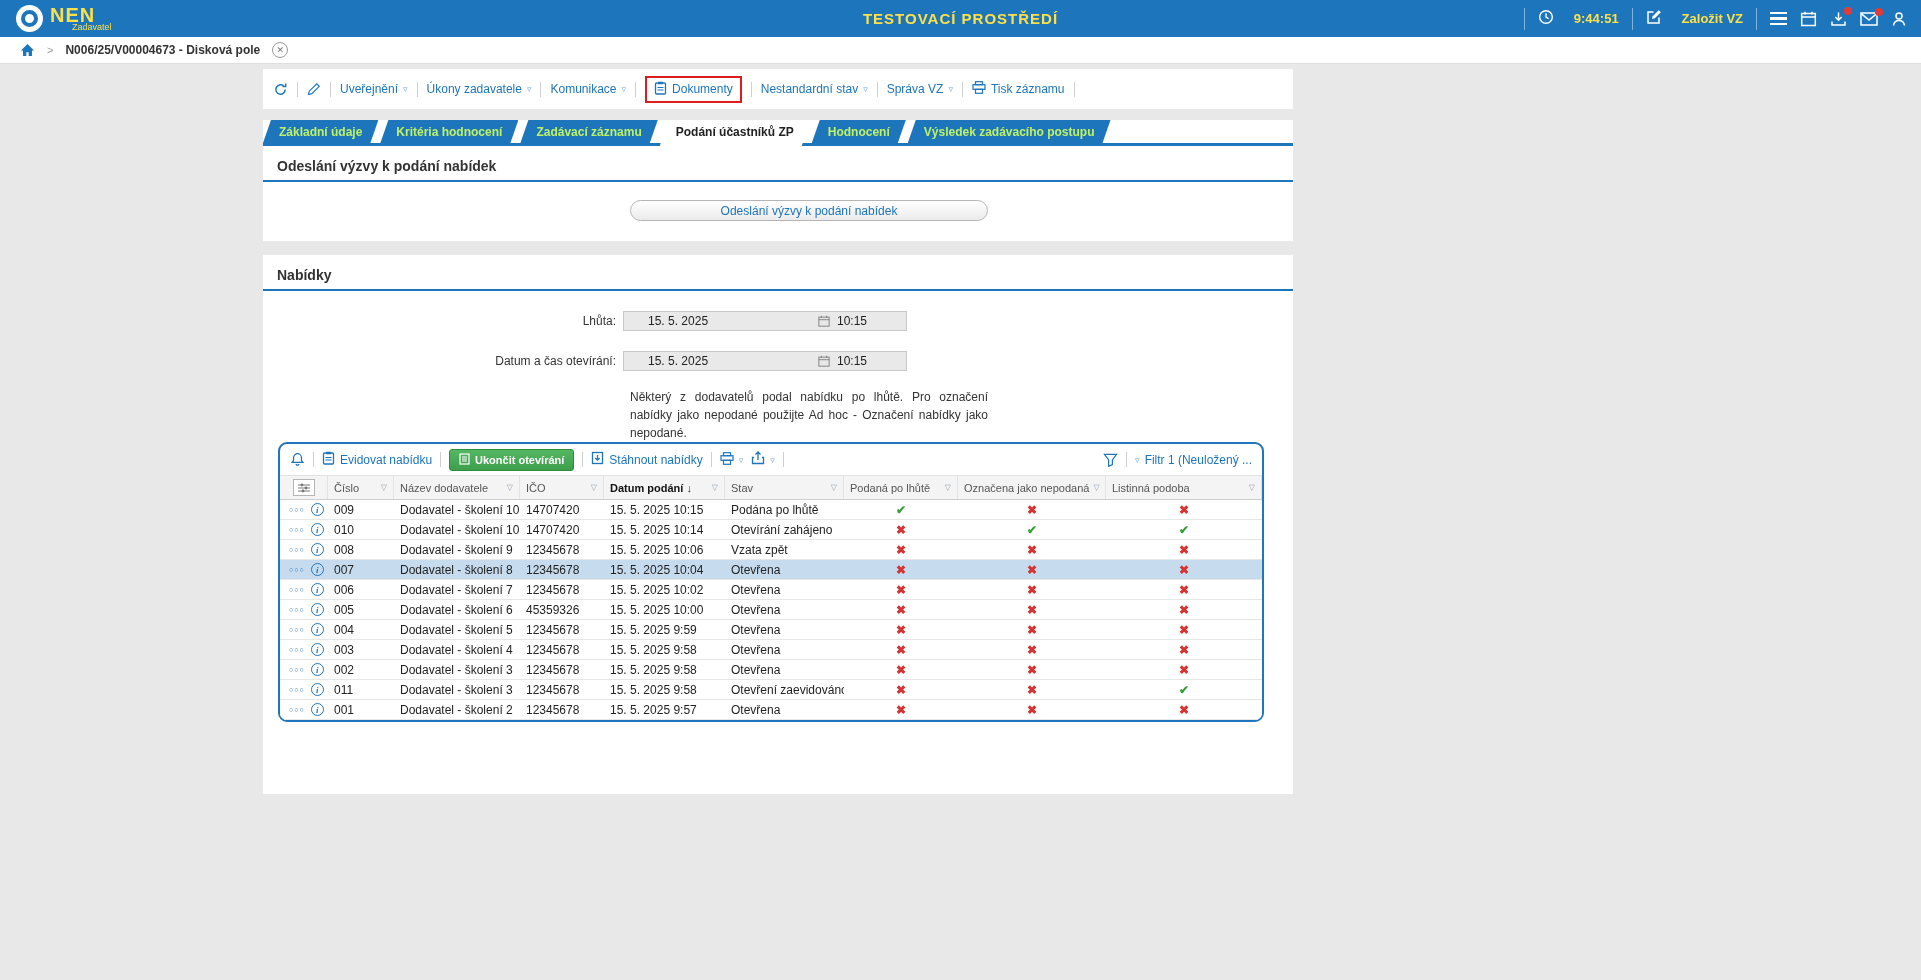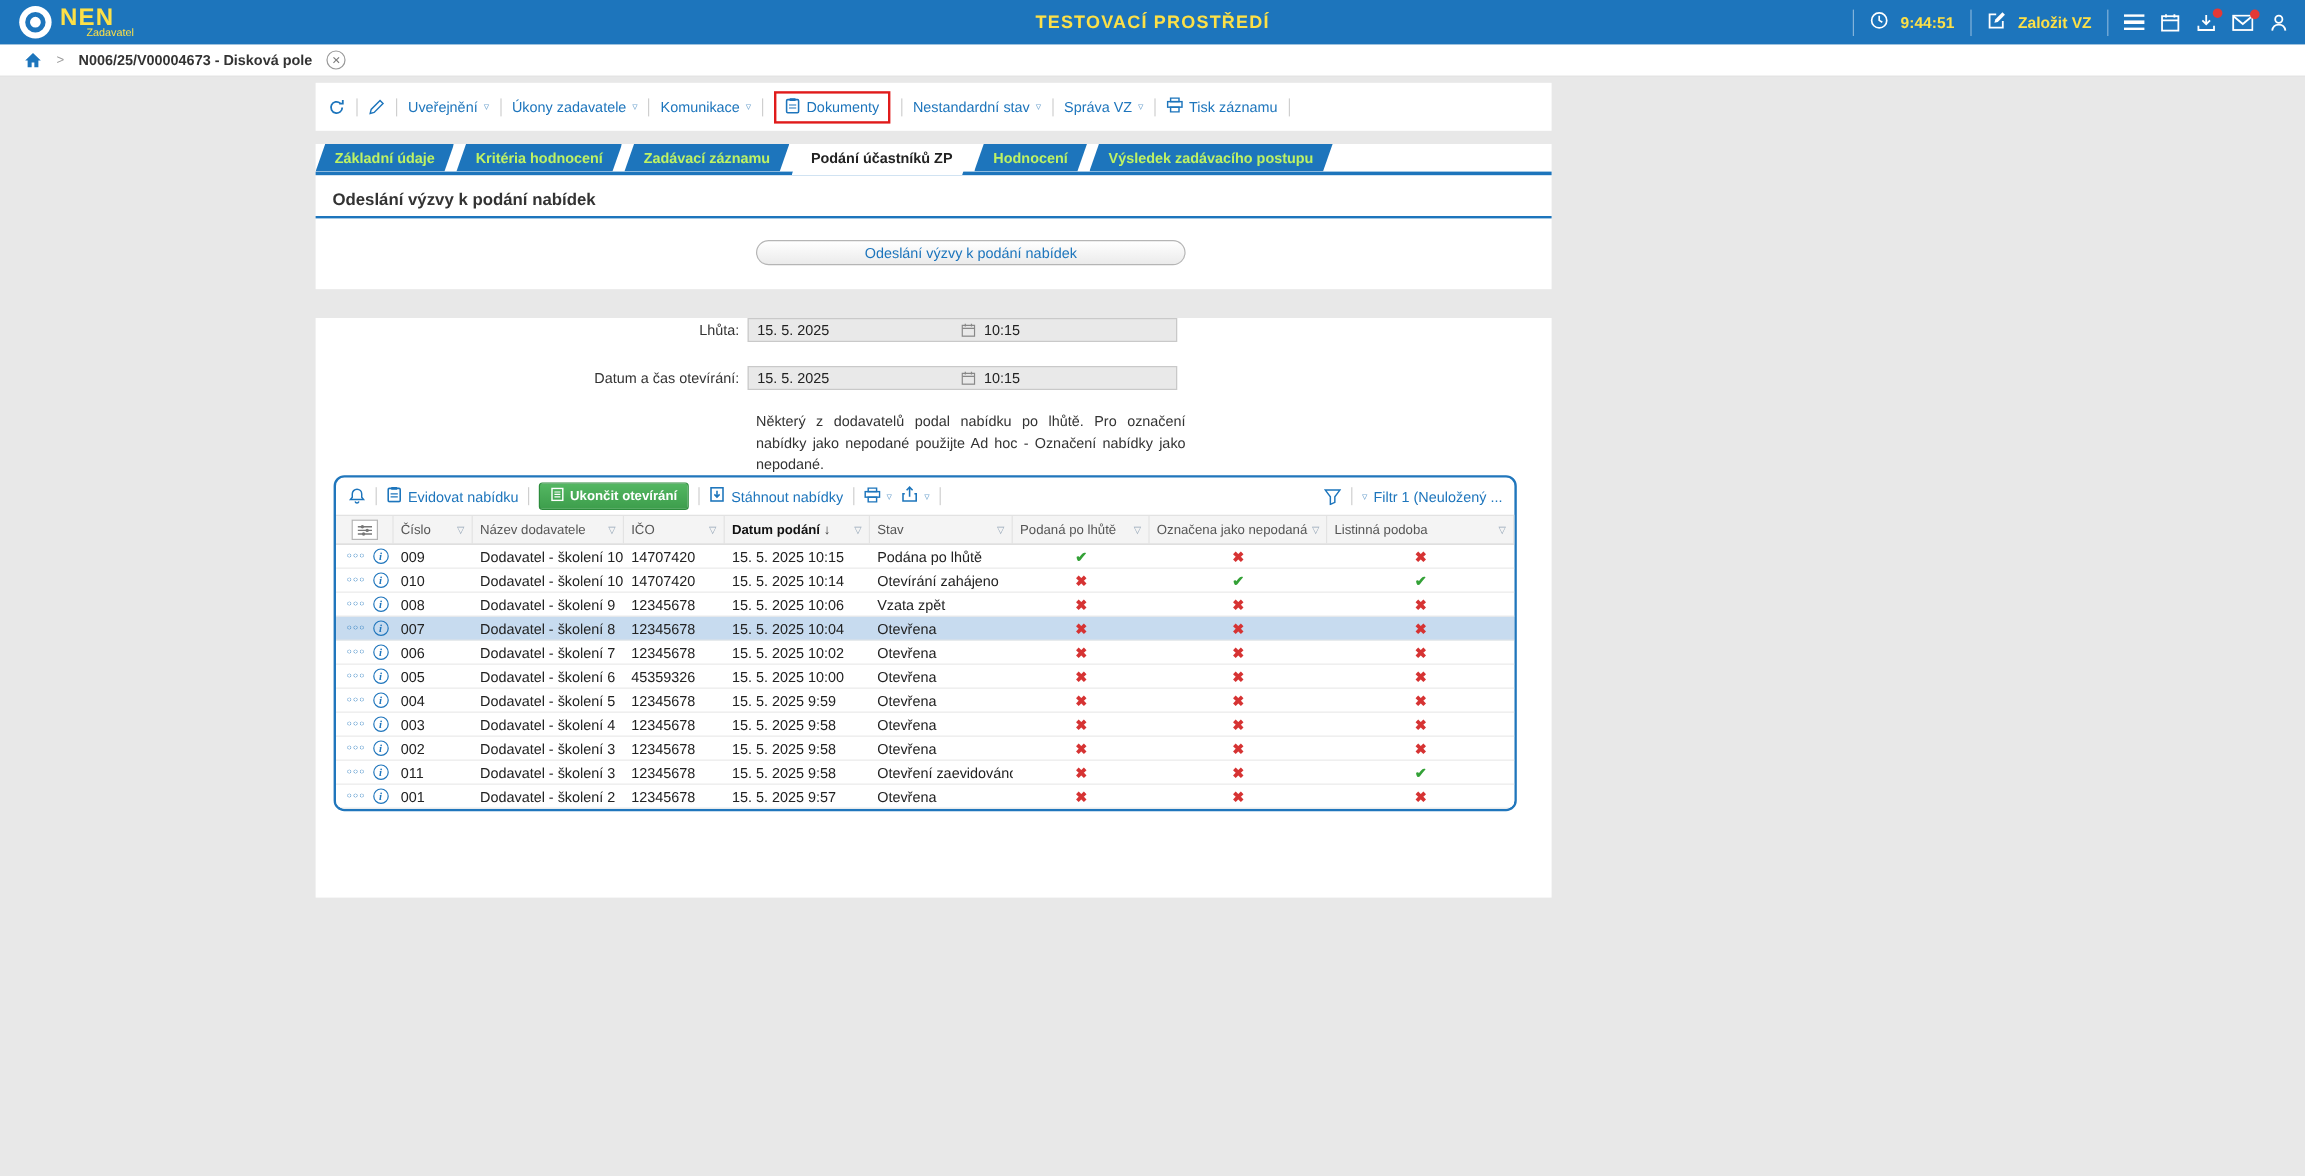--- a/index.html
+++ b/index.html
@@ -10,21 +10,21 @@
   .app-header { height:37px; background:#1d75bc; display:flex; align-items:center; color:#fde047; padding:0 14px 0 16px; position:relative; }
   .logo { display:flex; align-items:center; gap:7px; }
   .logo-mark { width:27px; height:27px; border-radius:50%; background:#fff; display:flex; align-items:center; justify-content:center; }
   .logo-inner { width:17px; height:17px; border-radius:50%; border:4.5px solid #1d75bc; }
   .logo-text { display:flex; flex-direction:column; line-height:1; }
   .logo-nen { font-size:20px; font-weight:bold; letter-spacing:1px; }
   .logo-sub { font-size:9px; margin-left:22px; margin-top:-2px; }
   .env-title { position:absolute; left:50%; transform:translateX(-50%); font-size:15px; font-weight:bold; letter-spacing:1px; }
   .header-right { margin-left:auto; display:flex; align-items:center; gap:13px; }
   .hsep { width:1px; height:22px; background:rgba(255,255,255,.45); }
-  .h-group { display:flex; align-items:center; gap:10px; font-size:13px; font-weight:bold; }
+  .h-group { display:flex; align-items:center; gap:20px; font-size:13px; font-weight:bold; }
   .burger { display:flex; flex-direction:column; gap:3px; cursor:pointer; }
   .burger span { display:block; width:17px; height:2.5px; background:#fff; }
   .badge-wrap { position:relative; display:flex; }
   .badge { position:absolute; top:-4px; right:-5px; width:8px; height:8px; border-radius:50%; background:#e53935; }
 
   
   .breadcrumb { height:27px; background:#fff; border-bottom:1px solid #dedede; display:flex; align-items:center; gap:12px; padding-left:20px; }
   .crumb-sep { color:#999; font-size:11px; }
   .crumb-label { font-size:12px; font-weight:bold; color:#333; }
   .close-circle { width:16px; height:16px; border:1px solid #999; border-radius:50%; color:#777; font-size:9px; display:flex; align-items:center; justify-content:center; cursor:pointer; }
@@ -49,21 +49,21 @@
 
   .section-title { font-size:14px; font-weight:bold; color:#333; padding:12px 14px 6px; border-bottom:2px solid #1d75bc; }
   .button-row { padding:18px 0 8px; }
   .pill-button { display:block; margin-left:367px; width:358px; height:21px; border:1px solid #b5b5b5; border-radius:12px; background:linear-gradient(#ffffff,#ebebeb); color:#1d75bc; font-size:12px; font-family:inherit; cursor:pointer; }
 
   
   .panel-offers { margin-top:14px; padding-bottom:72px; }
   .form-row { display:flex; align-items:center; margin-top:20px; }
   .form-row:first-of-type { margin-top:24px; }
   .form-label { width:360px; text-align:right; padding-right:7px; font-size:12px; color:#333; }
-  .field { width:358px; height:20px; background:#e9e9e9; border:1px solid #c9c9c9; display:flex; align-items:center; padding:0 7px; font-size:12px; color:#222; cursor:default; }
+  .field { width:284px; height:20px; background:#e9e9e9; border:1px solid #c9c9c9; display:flex; align-items:center; padding:0 24px; font-size:12px; color:#222; cursor:default; }
   .field .date { flex:0 0 170px; }
   .field .cal { display:flex; align-items:center; margin-right:7px; }
   .note { margin:17px 0 0 367px; width:358px; font-size:12px; color:#333; text-align:justify; line-height:1.5; }
   .warning { margin:18px 0 0 367px; font-size:12px; font-weight:bold; color:#cc0000; }
 
   .table-title { margin:26px 14px 8px 15px; font-size:13px; font-weight:bold; color:#222; }
   .table-panel { margin:0 29px 0 15px; border:2px solid #2076bc; border-radius:9px; overflow:hidden; background:#fff; }
 
   .table-toolbar { height:31px; display:flex; align-items:center; gap:8px; padding:0 10px; }
   .tt-link { display:flex; align-items:center; gap:5px; color:#1d75bc; font-size:12px; cursor:pointer; white-space:nowrap; }
@@ -243,20 +243,21 @@
         <div class="tab">Hodnocení</div>
         <div class="tab">Výsledek zadávacího postupu</div>
       </div>
     <div class="section-title">Odeslání výzvy k podání nabídek</div>
     <div class="button-row">
       <button class="pill-button">Odeslání výzvy k podání nabídek</button>
     </div>
   </div>
 
   <div class="panel panel-offers">
+    <div class="section-title">Nabídky</div>
 
     <div class="form-row">
       <span class="form-label">Lhůta:</span>
       <div class="field">
         <span class="date">15. 5. 2025</span>
         <span class="cal">
             <svg width="12" height="12" viewBox="0 0 14 14">
               <rect x="1" y="2.5" width="12" height="10.5" fill="none" stroke="#888" stroke-width="1.2"></rect>
               <line x1="1" y1="5.5" x2="13" y2="5.5" stroke="#888" stroke-width="1.2"></line>
               <line x1="4" y1="1" x2="4" y2="3.5" stroke="#888" stroke-width="1.2"></line>

